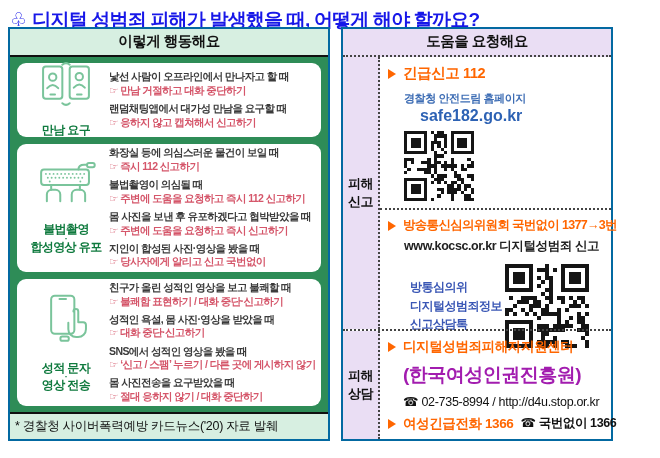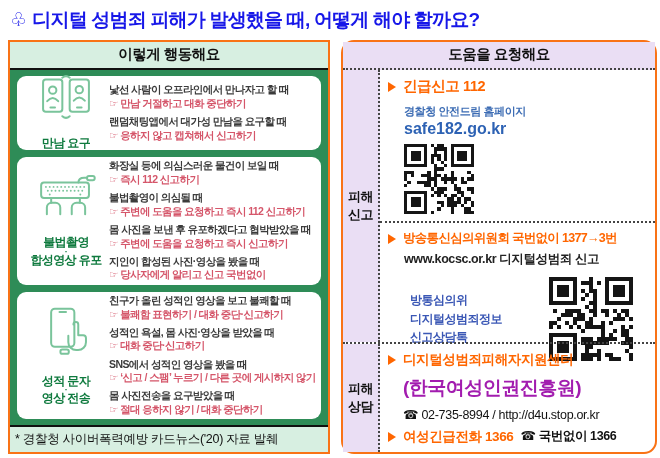--- a/index.html
+++ b/index.html
@@ -3,24 +3,24 @@
 <meta charset="utf-8">
 <style>
   html,body{margin:0;padding:0;background:#fff;}
   .page{position:relative;width:660px;height:458px;background:#fff;overflow:hidden;
         font-family:"Liberation Sans","DejaVu Sans",sans-serif;}
   
   .main-title{position:absolute;left:10px;top:7px;font-size:19px;font-weight:bold;
               color:#1717e8;letter-spacing:-0.8px;white-space:nowrap;}
   .main-title .t-icon{margin-right:6px;font-weight:bold;}
   
-  .panel{position:absolute;top:40px;height:414px;border:2px solid #f97316;
+  .panel{position:absolute;top:27px;height:414px;border:2px solid #0369a1;
          box-sizing:border-box;display:flex;flex-direction:column;background:#fff;}
   .panel-left{left:8px;width:322px;}
-  .panel-right{left:341px;width:316px;border-radius:13px;}
+  .panel-right{left:341px;width:272px;}
   
   .lp-header{background:#d7efe1;text-align:center;font-weight:bold;font-size:14.5px;
              color:#111;padding:3px 0 4px;border-bottom:2px solid #101010;letter-spacing:-0.5px;}
   .lp-body{flex:1;background:#2e8c57;padding:6px 7px;display:flex;flex-direction:column;gap:7px;min-height:0;}
   .action-card{background:#fff;border-radius:9px;display:flex;align-items:center;
                padding:3px 6px;min-height:0;}
   .card-1{flex:0 0 68px;}
   .card-2,.card-3{flex:1;}
   .card-iconcol{width:86px;flex:0 0 86px;display:flex;flex-direction:column;
                 align-items:center;justify-content:center;gap:18px;}
@@ -53,21 +53,21 @@
   .sec-kocsc{flex:1;border-top:2px dotted #444;}
   .group-divider{border-top:2px dotted #444;}
   .sec-heading{display:flex;align-items:center;gap:7px;white-space:nowrap;}
   .tri{width:0;height:0;border-left:8px solid #ff6600;border-top:5px solid transparent;
        border-bottom:5px solid transparent;flex:0 0 auto;}
   .h-orange{color:#ff6600;font-weight:bold;letter-spacing:-0.4px;}
   .sec-emergency .h-orange{font-size:14.5px;}
   .sec-kocsc .h-orange{font-size:12.5px;letter-spacing:-0.7px;}
   .sec-counsel .h-orange{font-size:13.5px;}
   .site-label{color:#3c6cb4;font-weight:bold;font-size:11px;margin:8px 0 1px 16px;letter-spacing:-0.4px;}
-  .site-url{color:#2d62b4;font-weight:bold;font-size:16px;margin-left:16px;}
+  .site-url{color:#2d62b4;font-weight:bold;font-size:16px;margin-left:32px;}
   .qr-box{line-height:0;}
   .qr-safedream{margin:6px 0 0 16px;}
   .qr-safedream svg{width:70px;height:70px;}
   .kocsc-sub{color:#222;font-size:12.5px;font-weight:bold;margin:4px 0 0 16px;
              letter-spacing:-0.4px;white-space:nowrap;}
   .kocsc-row{display:flex;align-items:center;margin-top:9px;}
   .qr-caption{flex:1;margin-left:22px;color:#3a57b5;font-weight:bold;font-size:12px;
               line-height:1.55;letter-spacing:-0.5px;}
   .qr-caption span{display:block;}
   .qr-kocsc svg{width:84px;height:84px;}

